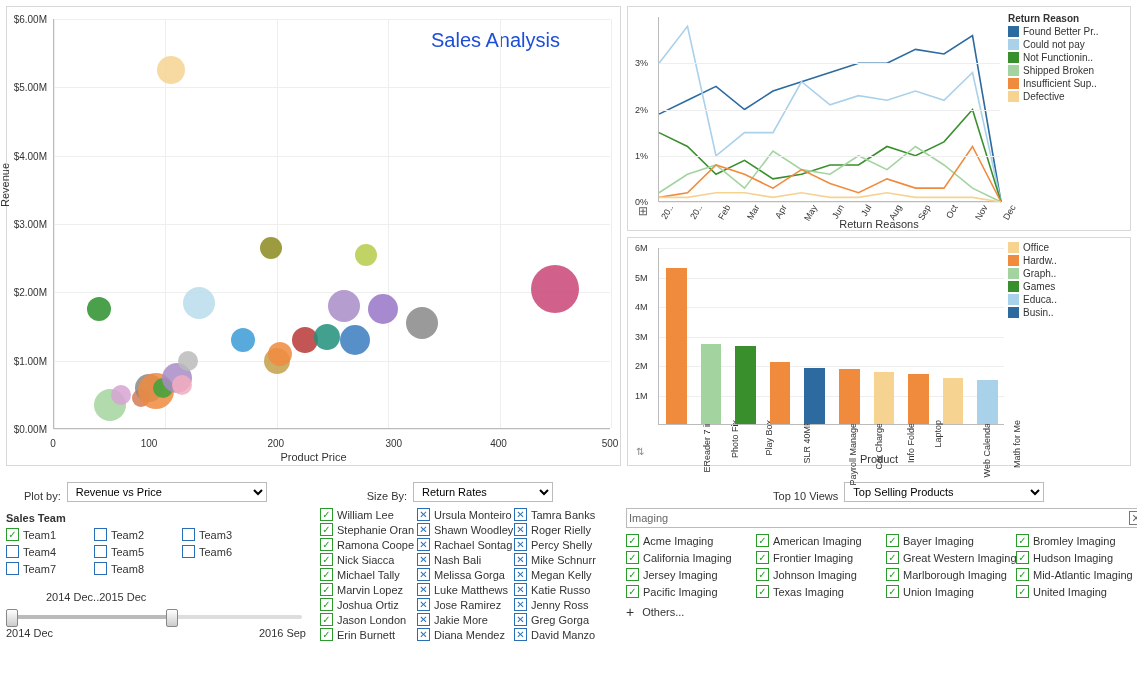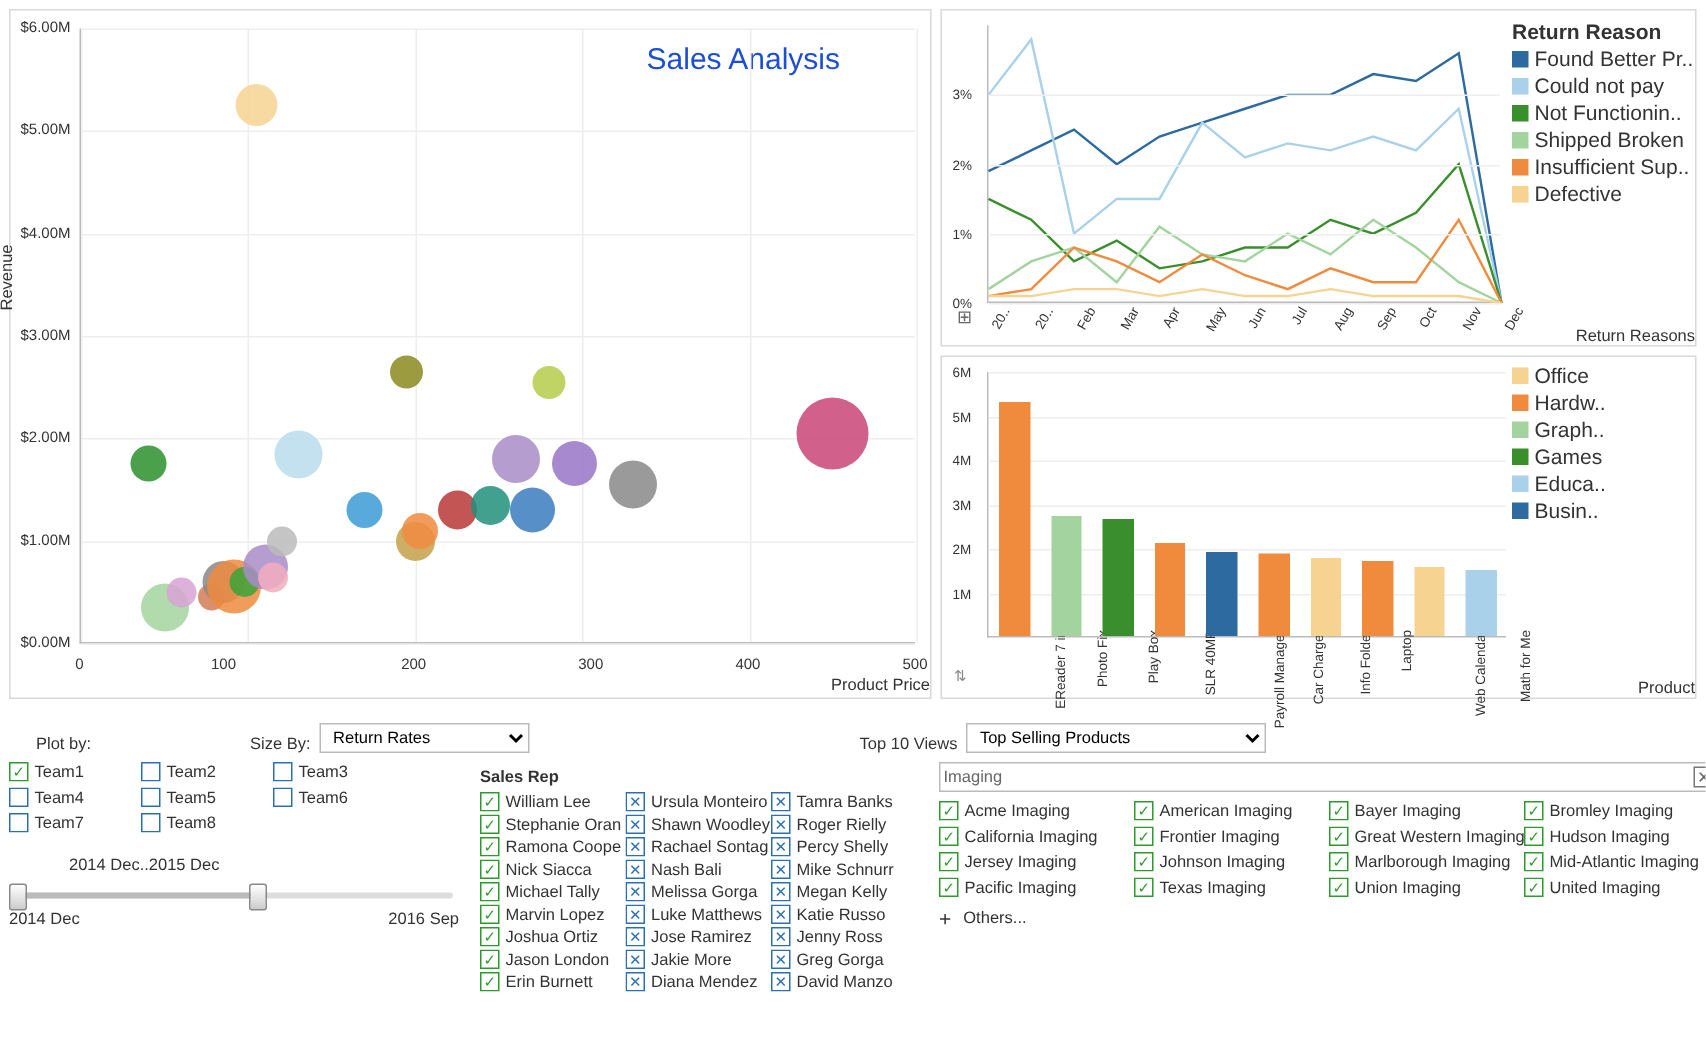--- a/index.html
+++ b/index.html
@@ -38,26 +38,26 @@
   .slider-range{position:absolute;top:24px;height:4px;background:#bbb}
   .slider-knob{position:absolute;top:18px;width:10px;height:16px;background:linear-gradient(#fff,#ccc);border:1px solid #888;border-radius:2px}
   .slider-lbl{position:absolute;font-size:11px}
   
   .chart-area{position:absolute;left:46px;right:10px;top:12px;bottom:36px;border-left:1px solid #bbb;border-bottom:1px solid #bbb}
   .gridline-v{position:absolute;top:0;bottom:0;border-left:1px solid #eee}
   .gridline-h{position:absolute;left:0;right:0;border-top:1px solid #eee}
   .bubble{position:absolute;border-radius:50%;opacity:.85}
   .ytick{position:absolute;left:0;width:40px;text-align:right;font-size:10px;transform:translateY(-50%)}
   .xtick{position:absolute;bottom:16px;font-size:10px;text-align:center;width:30px;transform:translateX(-50%)}
-  .axis-title-x{position:absolute;bottom:2px;left:0;right:0;text-align:right;font-size:11px}
+  .axis-title-x{position:absolute;bottom:2px;left:0;right:0;text-align:center;font-size:11px}
   .axis-title-y{position:absolute;top:50%;left:-2px;transform:rotate(-90deg) translateY(-50%);transform-origin:left top;font-size:11px}
   .chart-title{position:absolute;top:22px;right:60px;color:#1d4ed8;font-size:20px;font-weight:500}
   
   .mini-area{position:absolute;left:30px;right:130px;top:10px;bottom:28px;border-left:1px solid #bbb;border-bottom:1px solid #bbb}
-  .legend{position:absolute;right:2px;top:6px;width:120px;font-size:14px}
+  .legend{position:absolute;right:2px;top:6px;width:120px;font-size:10px}
   .legend .lt{font-weight:bold;margin-bottom:2px}
   .legend .li{display:flex;align-items:center;gap:4px;margin-bottom:2px;white-space:nowrap;overflow:hidden}
   .legend .sw{width:11px;height:11px;flex-shrink:0}
   .mini-xtick{position:absolute;bottom:0;font-size:9px;transform:translateX(-50%) rotate(-60deg);transform-origin:right top;white-space:nowrap}
   .mini-ytick{position:absolute;left:-24px;font-size:9px;transform:translateY(-50%)}
   
   .bars-area{position:absolute;left:30px;right:126px;top:10px;bottom:40px;border-left:1px solid #bbb;border-bottom:1px solid #bbb}
   .bar{position:absolute;bottom:0}
   .bar-xtick{position:absolute;font-size:9px;transform-origin:right top;transform:translateX(-50%) rotate(-90deg);white-space:nowrap}
   
@@ -268,28 +268,30 @@
                 <span>Busin..</span>
               </div>
             </div>
         </div>
       </div>
     </div>
   </div>
 
   <div class="controls-row">
     <span class="lbl">Plot by:</span>
+    <select class="wide"><option>Revenue vs Price</option></select>
     <span class="lbl" style="margin-left:100px">Size By:</span>
     <select style="width:140px"><option>Return Rates</option></select>
     <span class="lbl" style="margin-left:220px">Top 10 Views</span>
     <select class="wide"><option>Top Selling Products</option></select>
   </div>
 
   <div class="filters-row">
     <div class="team-slider">
+      <div class="section-title">Sales Team</div>
       <div class="cb-grid teams-grid" id="teams-grid">
           <div class="cb">
             <span class="box green">✓</span>
             <span>Team1</span>
           </div>
           <div class="cb">
             <span class="box blue"></span>
             <span>Team2</span>
           </div>
           <div class="cb">
@@ -322,21 +324,20 @@
         <div class="slider-track"></div>
         <div class="slider-range" style="left:4px;width:160px"></div>
         <div class="slider-knob" style="left:0px"></div>
         <div class="slider-knob" style="left:160px"></div>
         <div class="slider-lbl" style="top:36px;left:0">2014 Dec</div>
         <div class="slider-lbl" style="top:36px;right:0">2016 Sep</div>
       </div>
     </div>
 
     <div class="rep-col">
-      <div class="section-title">Sales Rep</div>
       <div class="cb-grid reps-grid" id="reps-grid">
           <div class="cb">
             <span class="box green">✓</span>
             <span>William Lee</span>
           </div>
           <div class="cb">
             <span class="box blue">✕</span>
             <span>Ursula Monteiro</span>
           </div>
           <div class="cb">

